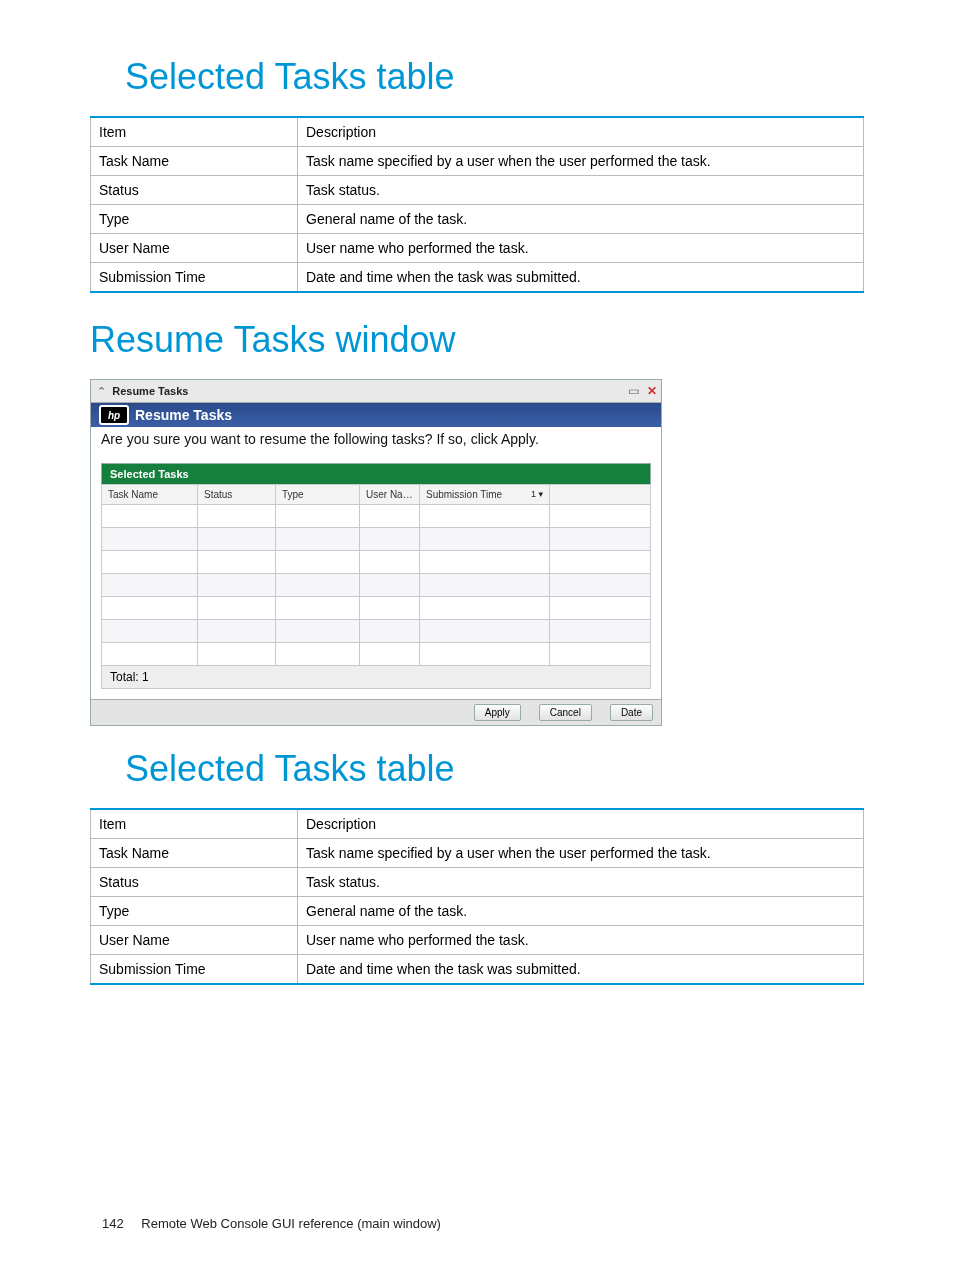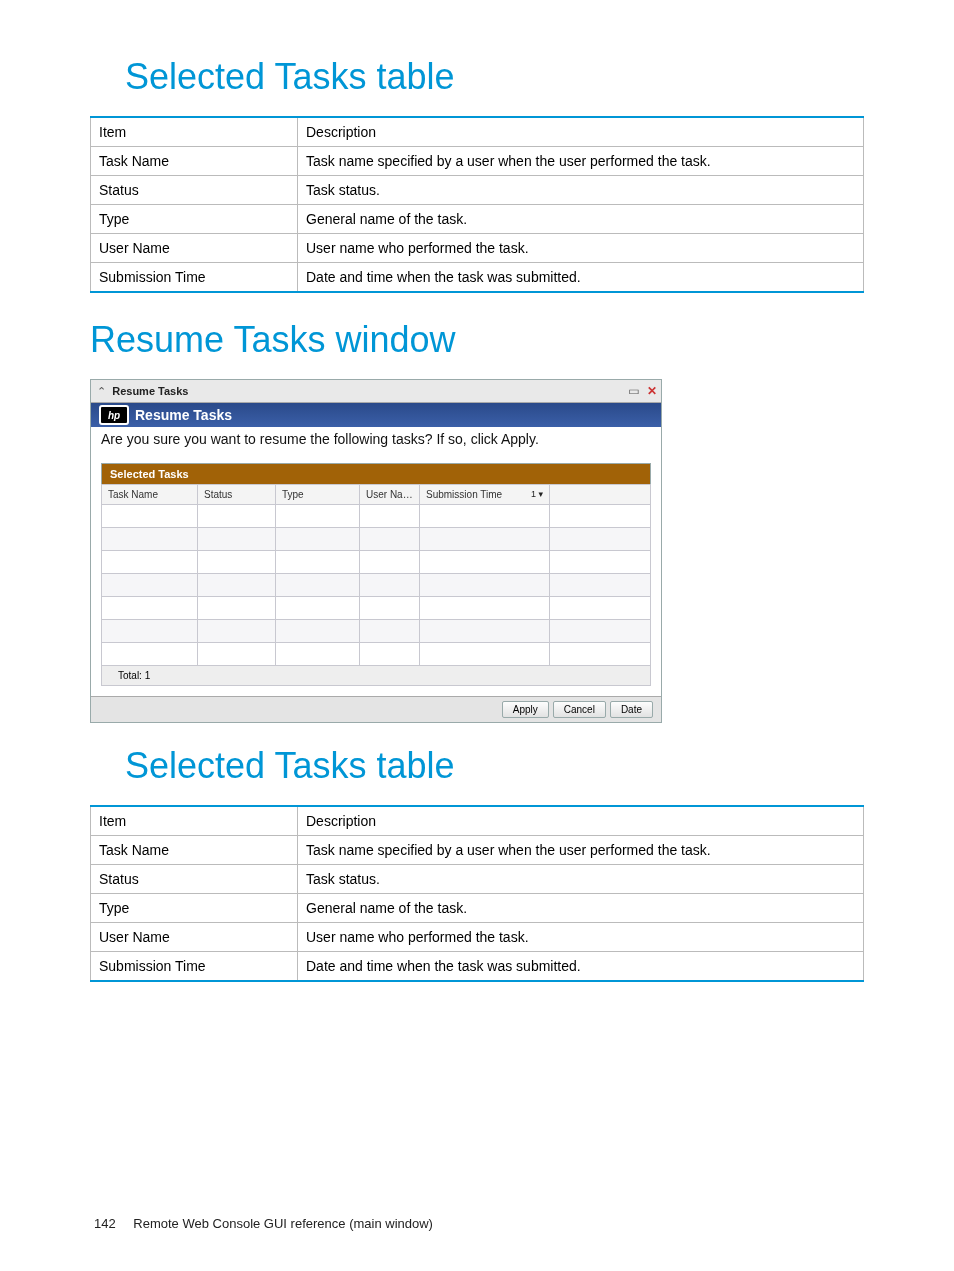--- a/index.html
+++ b/index.html
@@ -112,21 +112,21 @@
   .win-prompt {
     font-size: 14px;
     padding: 4px 10px 16px 10px;
     color: #111;
   }
 
   .win-inner {
     margin: 0 10px 10px 10px;
   }
   .panel-header {
-    background: #a16207;
+    background: #15803d;
     color: #fff;
     font-size: 11px;
     font-weight: bold;
     padding: 4px 8px;
     border: 1px solid #9aa;
     border-bottom: none;
   }
   .grid-table {
     width: 100%;
     border-collapse: collapse;
@@ -157,45 +157,45 @@
 
   .sort-indicator {
     float: right;
     font-size: 9px;
     color: #222;
   }
   .grid-footer {
     border: 1px solid #c8c8d0;
     border-top: none;
     background: #eee;
-    font-size: 10px;
-    padding: 4px 16px;
+    font-size: 12px;
+    padding: 4px 8px;
   }
 
   .win-buttonbar {
     background: #e4e4e4;
     border-top: 1px solid #aaa;
     padding: 4px 8px;
     display: flex;
     justify-content: flex-end;
-    gap: 4px;
+    gap: 18px;
   }
   .win-buttonbar button {
     font-size: 10px;
     padding: 2px 10px;
     background: linear-gradient(#fdfdfd, #e2e2e2);
     border: 1px solid #9aa;
     border-radius: 2px;
     cursor: pointer;
   }
 
   .page-footer {
     position: absolute;
     bottom: 40px;
-    left: 94px;
+    left: 102px;
     font-size: 13px;
     color: #222;
   }
   .page-footer .pnum { margin-right: 14px; }
 </style>
 </head>
 <body>
 
 <div class="page">
 

